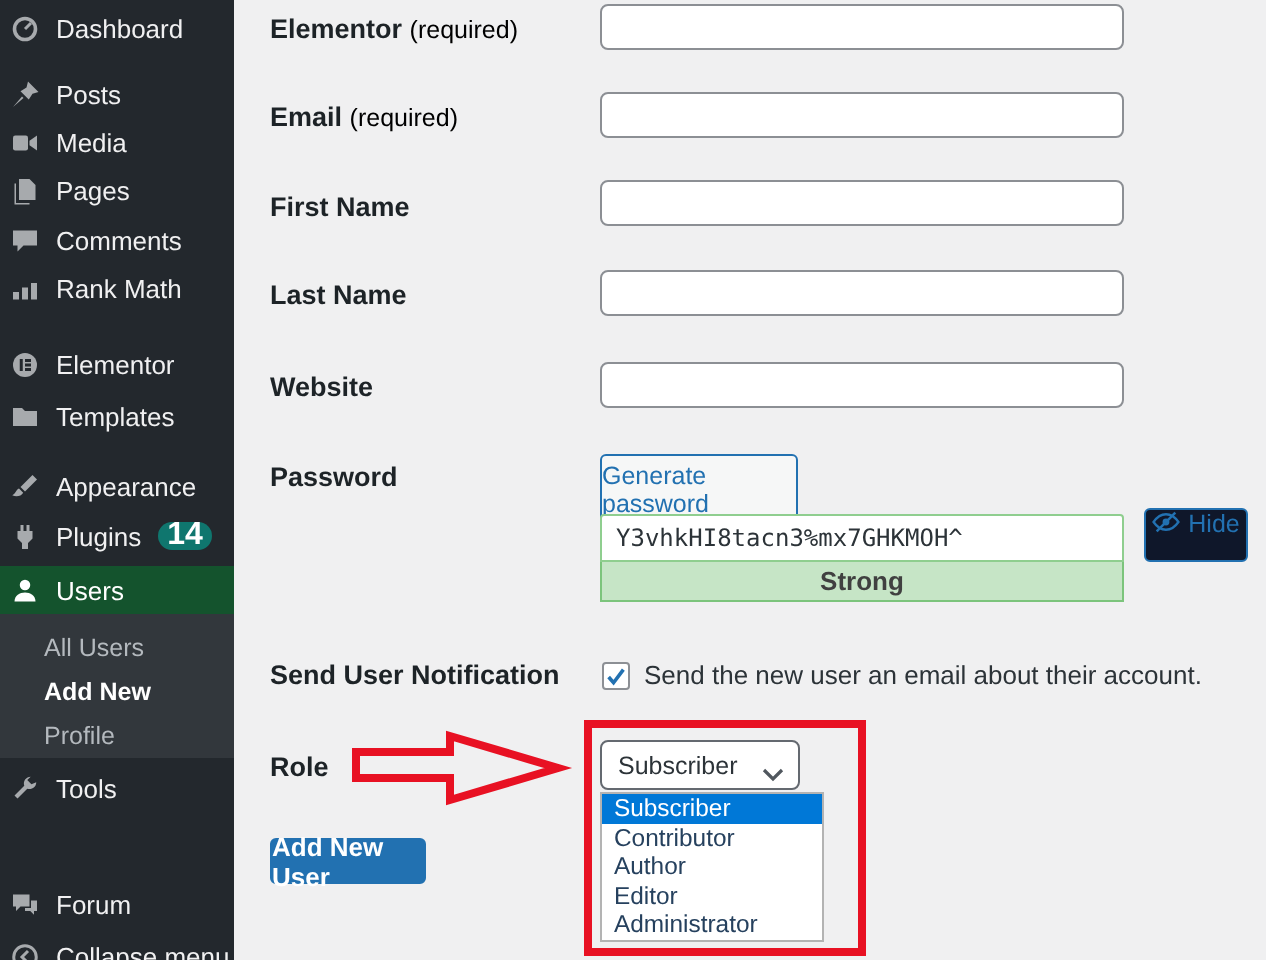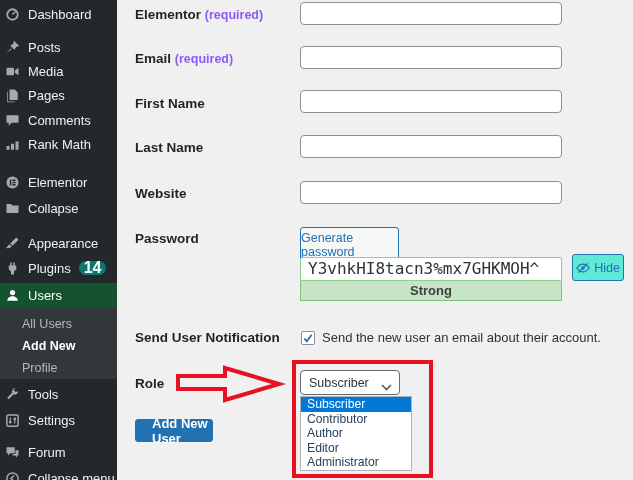--- a/index.html
+++ b/index.html
@@ -13,38 +13,38 @@
   .sb-item.active{background:#14532d;color:#fff;}
   .sb-item.active .sb-ico{color:#fff;}
   .badge{background:#0f766e;color:#fff;border-radius:9px;font-size:16px;line-height:14px;padding:0 5px;font-weight:bold;}
   .submenu{position:absolute;left:0;top:307px;width:117px;height:72px;background:#32373c;}
   .sub-item{position:absolute;left:0;width:117px;height:22px;line-height:22px;padding-left:22px;box-sizing:border-box;font-size:12.5px;color:#b4b9be;cursor:pointer;}
   .sub-item.current{color:#fff;font-weight:bold;}
   .notch{position:absolute;right:0;top:285px;width:0;height:0;border-top:9px solid transparent;border-bottom:9px solid transparent;border-right:9px solid #f0f0f1;z-index:3;}
 
   
   .flabel{position:absolute;left:135px;font-size:13.5px;font-weight:bold;color:#1d2327;white-space:nowrap;}
-  .flabel .req{font-weight:bold;font-size:12.5px;color:#8b5cf6;}
+  .flabel .req{font-weight:normal;font-size:12.5px;color:#000000;}
   .tinput{position:absolute;left:300px;width:262px;height:23px;background:#fff;border:1px solid #8c8f94;border-radius:4px;box-sizing:border-box;}
 
   .gen-btn{position:absolute;left:300px;top:227px;width:99px;height:35px;background:#f6f7f7;border:1px solid #2271b1;border-radius:3px;color:#2271b1;font-size:12.5px;display:flex;align-items:center;justify-content:center;box-sizing:border-box;cursor:pointer;font-family:"Liberation Sans",sans-serif;}
-  .pw-field{position:absolute;left:300px;top:257px;width:262px;height:24px;background:#fff;border:1px solid #8fce8f;border-radius:2px 2px 0 0;box-sizing:border-box;font-family:"DejaVu Sans Mono",monospace;font-size:16px;color:#2c3338;line-height:22px;padding-left:7px;}
+  .pw-field{position:absolute;left:300px;top:257px;width:262px;height:24px;background:#fff;border:1px solid #8fce8f;border-radius:2px 2px 0 0;box-sizing:border-box;font-family:"DejaVu Sans Mono",monospace;font-size:12px;color:#2c3338;line-height:22px;padding-left:7px;}
   .strength{position:absolute;left:300px;top:281px;width:262px;height:20px;background:#c6e5c6;border:1px solid #7cc47c;border-top:none;box-sizing:border-box;display:flex;align-items:center;justify-content:center;font-size:13px;font-weight:bold;color:#404040;}
-  .hide-btn{position:absolute;left:572px;top:254px;width:52px;height:27px;background:#5eead4;border:1px solid #2271b1;border-radius:3px;color:#2271b1;font-size:12.5px;display:flex;align-items:center;justify-content:center;gap:4px;box-sizing:border-box;cursor:pointer;}
+  .hide-btn{position:absolute;left:572px;top:254px;width:52px;height:27px;background:#0f172a;border:1px solid #2271b1;border-radius:3px;color:#2271b1;font-size:12.5px;display:flex;align-items:flex-start;justify-content:center;gap:4px;box-sizing:border-box;cursor:pointer;}
 
   .cbox{position:absolute;left:301px;top:331px;width:14px;height:14px;background:#fff;border:1px solid #8c8f94;border-radius:2px;box-sizing:border-box;display:flex;align-items:center;justify-content:center;cursor:pointer;}
   .cb-text{position:absolute;left:322px;top:330px;font-size:13px;color:#2c3338;}
 
   .role-select{position:absolute;left:300px;top:370px;width:100px;height:25px;background:#fff;border:1px solid #646970;border-radius:4px;box-sizing:border-box;display:flex;align-items:center;font-size:12.5px;color:#2c3338;padding-left:8px;cursor:pointer;}
   .role-select .chev{position:absolute;right:7px;top:9px;}
   .dropdown{position:absolute;left:300px;top:396px;width:112px;background:#fff;border:1px solid #b3b3b3;box-sizing:border-box;z-index:5;}
   .dd-opt{height:14.6px;line-height:14.6px;font-size:12.2px;color:#26415e;padding-left:6px;white-space:nowrap;cursor:pointer;overflow:hidden;}
   .dd-opt.hl{background:#0078d7;color:#fff;}
 
-  .submit-btn{position:absolute;left:135px;top:419px;width:78px;height:23px;background:#2271b1;border:1px solid #2271b1;border-radius:3px;color:#fff;font-size:13px;font-weight:600;display:flex;align-items:center;justify-content:center;box-sizing:border-box;cursor:pointer;font-family:"Liberation Sans",sans-serif;padding-left:16px;}
+  .submit-btn{position:absolute;left:135px;top:419px;width:78px;height:23px;background:#2271b1;border:1px solid #2271b1;border-radius:3px;color:#fff;font-size:13px;font-weight:600;display:flex;align-items:center;justify-content:center;box-sizing:border-box;cursor:pointer;font-family:"Liberation Sans",sans-serif;}
 
   
   .red-rect{position:absolute;left:292px;top:360px;width:141px;height:118px;border:4px solid #e81123;box-sizing:border-box;z-index:10;pointer-events:none;}
   .arrow-svg{position:absolute;left:145px;top:358px;z-index:10;pointer-events:none;}
 </style>
 </head>
 <body>
 
 <div class="stage">
 
@@ -122,21 +122,21 @@
         </span>
       <span>Elementor</span>
     </div>
 
     <div class="sb-item" style="top:196px">
       <span class="sb-ico">
           <svg width="15" height="15" viewBox="0 0 20 20" fill="currentColor">
             <path d="M2 4h6l2 2h8v10H2z"></path>
           </svg>
         </span>
-      <span>Collapse</span>
+      <span>Templates</span>
     </div>
 
     <div class="sb-item" style="top:231px">
       <span class="sb-ico">
           <svg width="15" height="15" viewBox="0 0 20 20" fill="currentColor">
             <path d="M15 2l3 3-8 8-3-3z"></path>
             <path d="M6 11c-2 .8-2.2 3.5-4.5 4.5 2.7 1.4 6 .6 7.3-1.7z"></path>
           </svg>
         </span>
       <span>Appearance</span>
@@ -170,31 +170,20 @@
 
     <div class="sb-item" style="top:382px">
       <span class="sb-ico">
           <svg width="15" height="15" viewBox="0 0 20 20" fill="currentColor">
             <path d="M17.5 5.5a4.5 4.5 0 01-6 4.3L5 16.3 3 14.3l6.5-6.5a4.5 4.5 0 014.3-6L11.5 4l2.8 2.8z"></path>
           </svg>
         </span>
       <span>Tools</span>
     </div>
 
-    <div class="sb-item" style="top:408px">
-      <span class="sb-ico">
-          <svg width="15" height="15" viewBox="0 0 20 20">
-            <rect x="2.5" y="2.5" width="15" height="15" rx="2" fill="none" stroke="currentColor" stroke-width="2"></rect>
-            <path d="M7 6v8M13 6v8" stroke="currentColor" stroke-width="1.6"></path>
-            <circle cx="7" cy="12" r="1.8" fill="currentColor"></circle>
-            <circle cx="13" cy="8" r="1.8" fill="currentColor"></circle>
-          </svg>
-        </span>
-      <span>Settings</span>
-    </div>
 
     <div class="sb-item" style="top:440px">
       <span class="sb-ico">
           <svg width="15" height="15" viewBox="0 0 20 20" fill="currentColor">
             <path d="M2 3h11v8H7l-3 3v-3H2z"></path>
             <path d="M14 7h4v7h-2v2.5L13.5 14H10v-2h4z"></path>
           </svg>
         </span>
       <span>Forum</span>
     </div>

